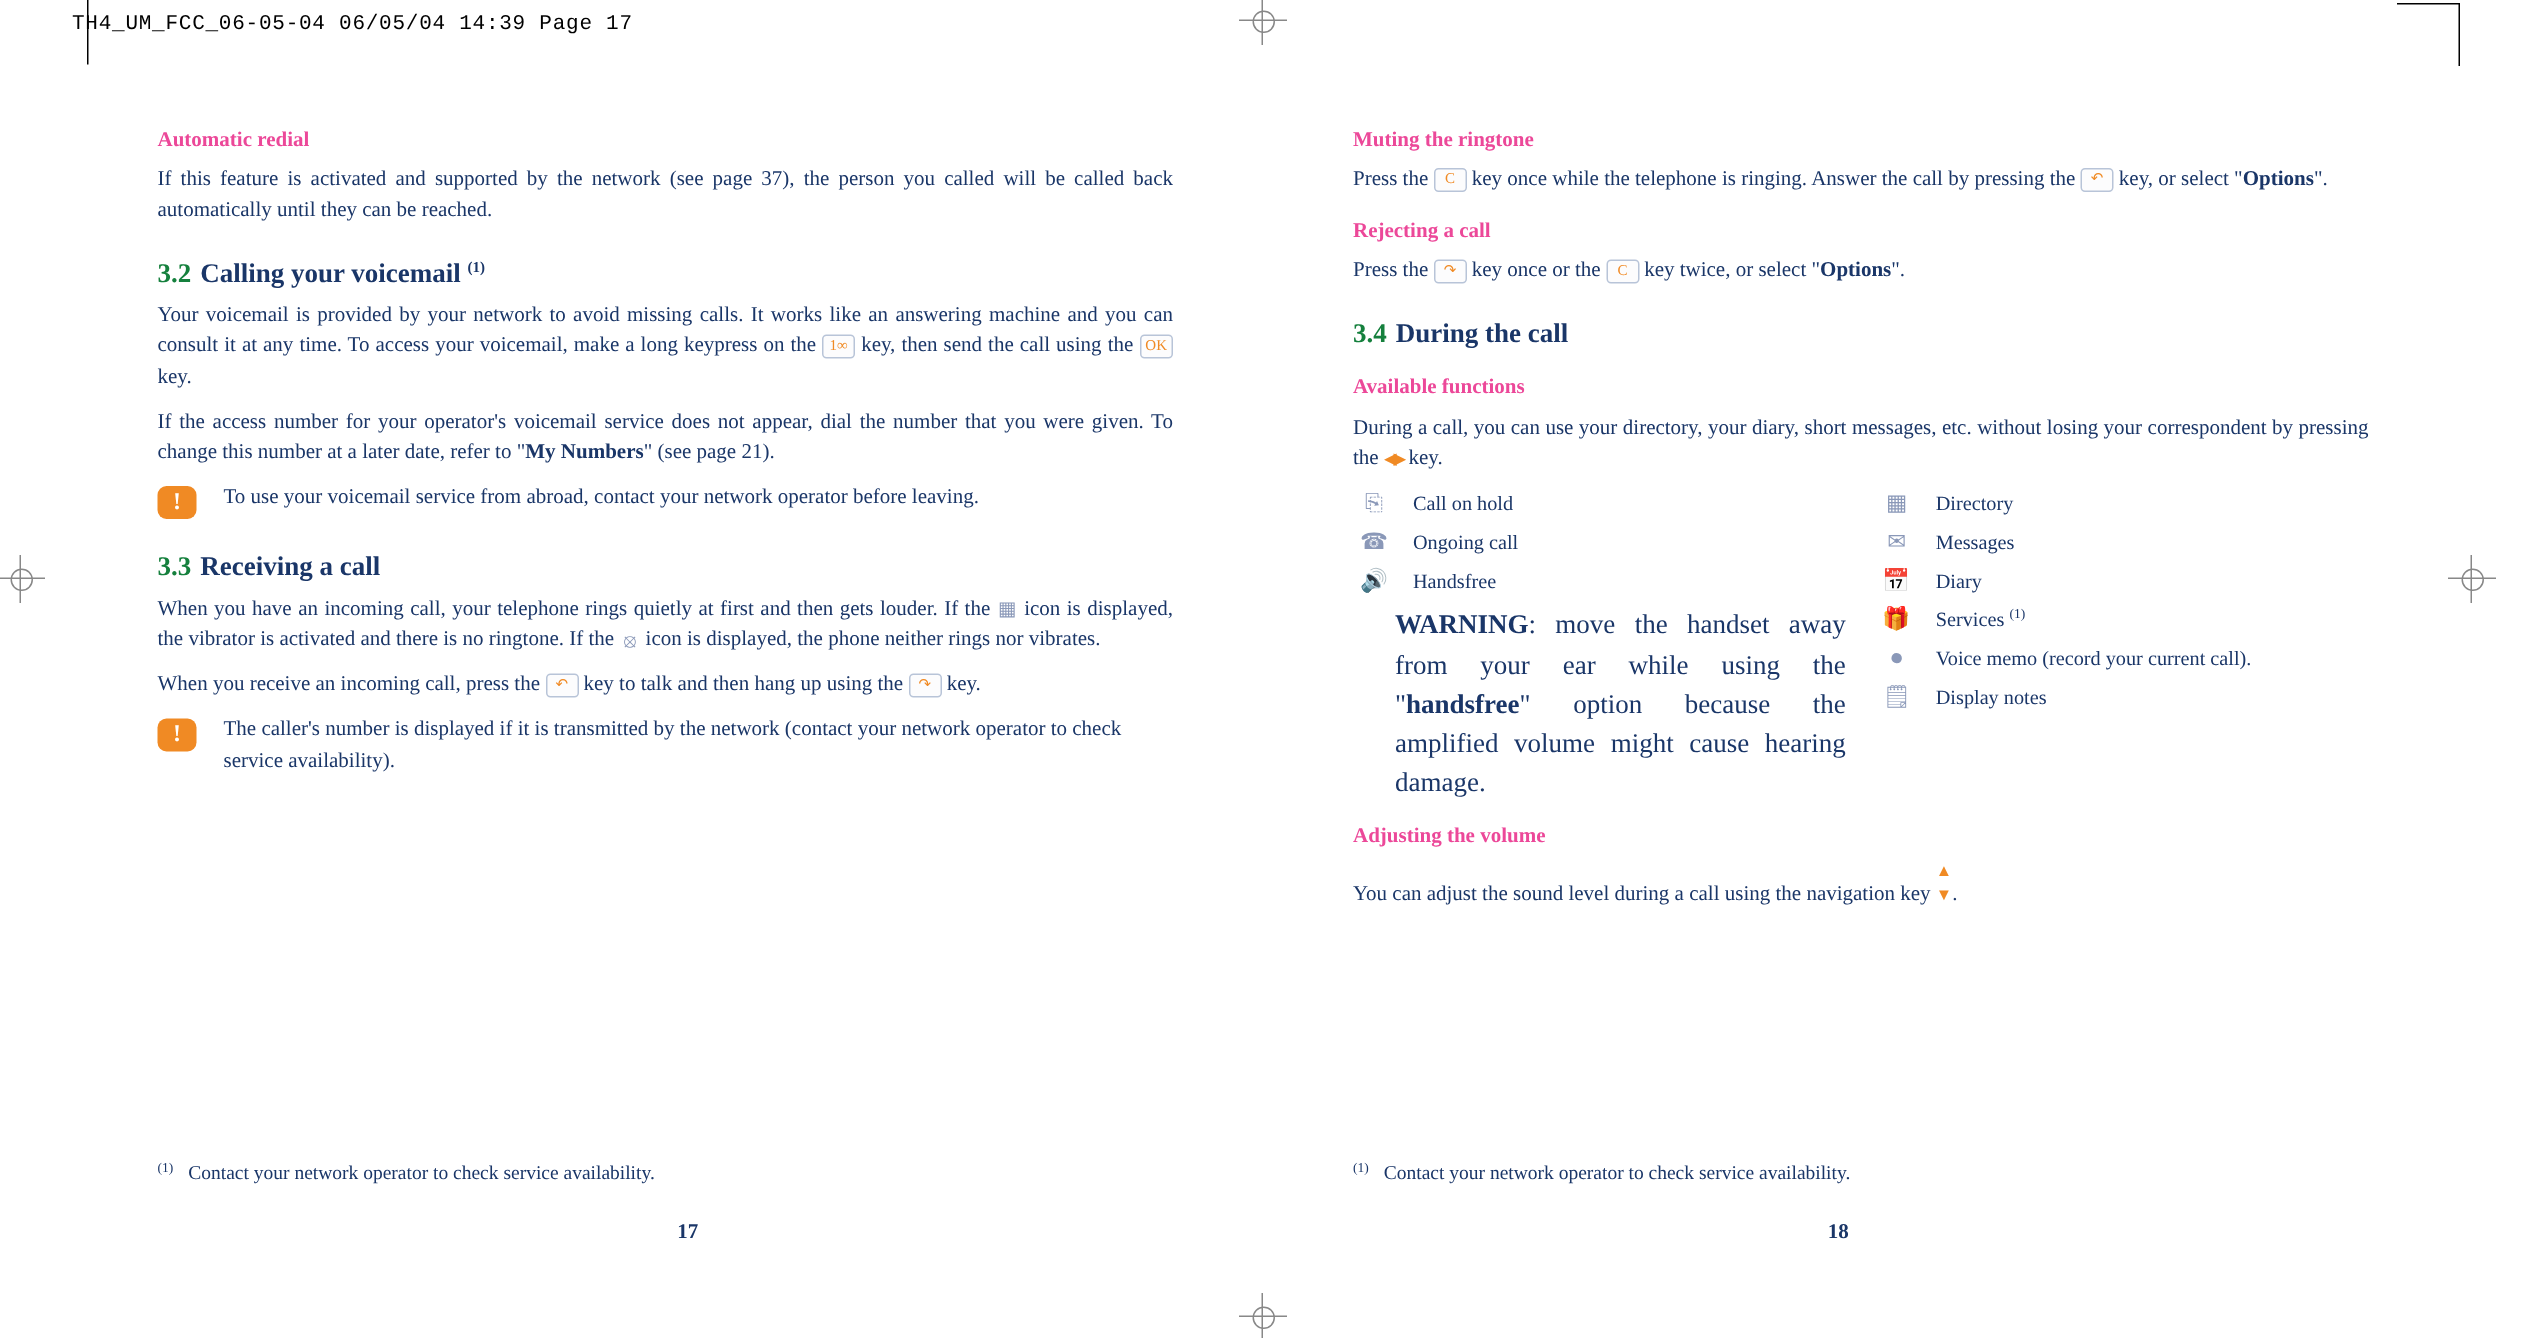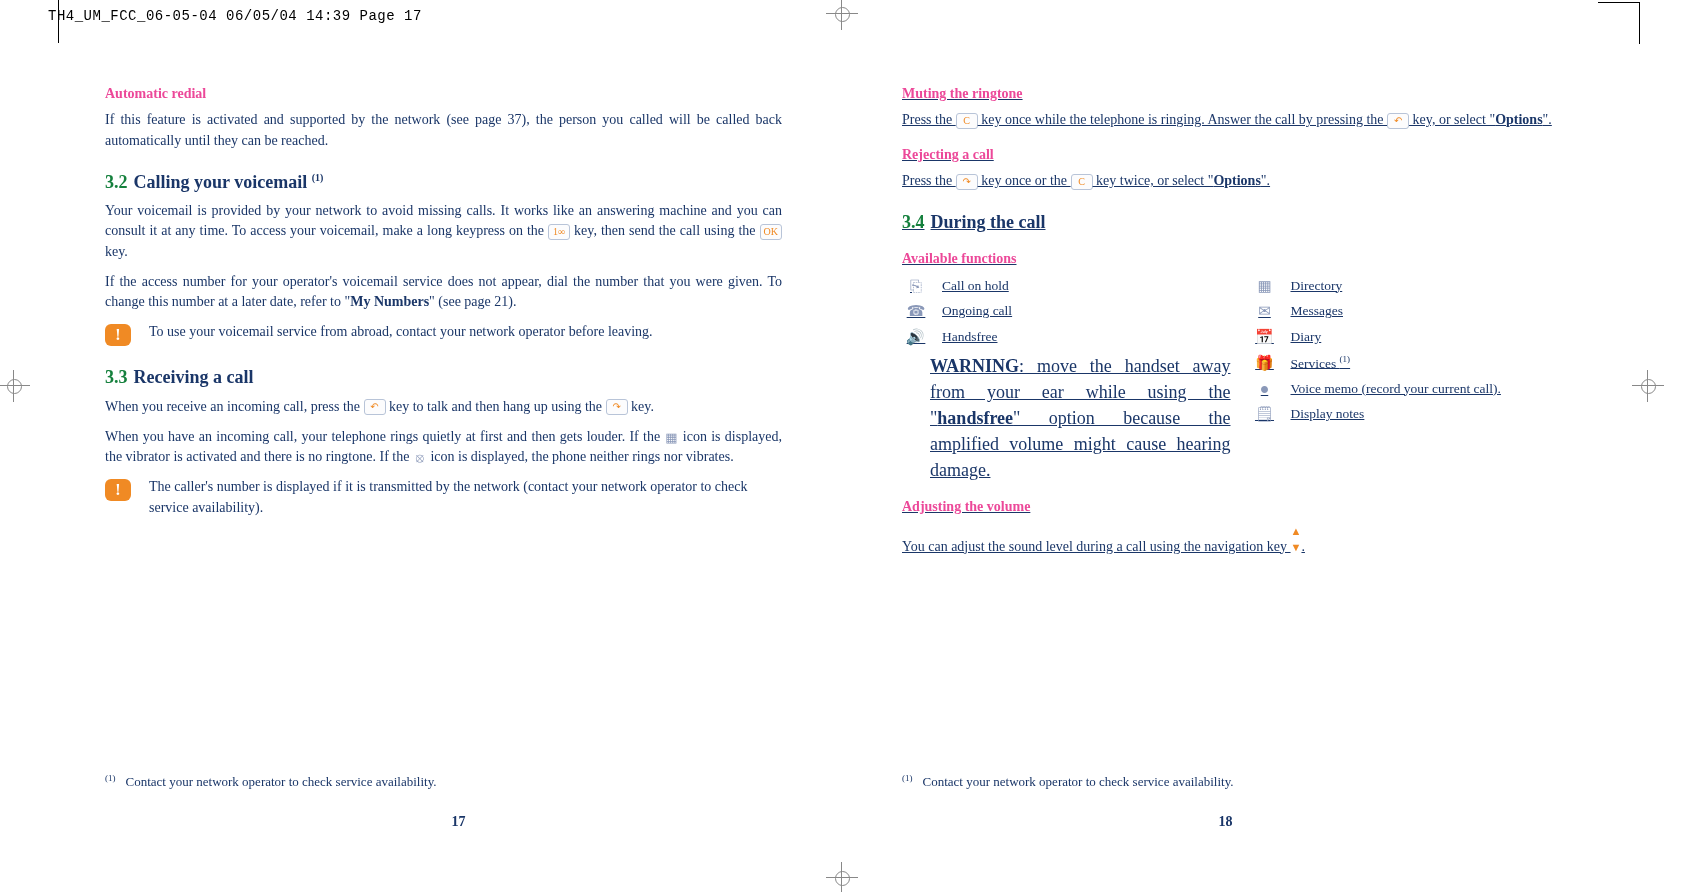--- a/index.html
+++ b/index.html
@@ -78,21 +78,21 @@
     bottom: 40px;
   }
   .page {
     flex: 1;
     padding: 0 30px;
     position: relative;
     font-size: 14px;
     line-height: 1.45;
   }
   .page-left { padding-right: 60px; }
-  .page-right { padding-left: 60px; text-decoration: underline; }
+  .page-right { padding-left: 60px; }
   h4.subhead {
     font-size: 14px;
     font-weight: bold;
     margin: 14px 0 6px 0;
     color: #ec4899;
   }
   h3.section {
     font-size: 18px;
     font-weight: bold;
     margin: 18px 0 6px 0;
@@ -227,24 +227,24 @@
     </p>
     <div class="note-row">
       <div class="note-badge">!</div>
       <div class="note-text">To use your voicemail service from abroad, contact your network operator before leaving.</div>
     </div>
 
     <h3 class="section">
       <span class="num">3.3</span><span>Receiving a call</span>
     </h3>
     <p>
+      <span>When you have an incoming call, your telephone rings quietly at first and then gets louder. If the </span><span class="inline-icon noborder">▦</span><span> icon is displayed, the vibrator is activated and there is no ringtone. If the </span><span class="inline-icon noborder">⦻</span><span> icon is displayed, the phone neither rings nor vibrates.</span>
+    </p>
+    <p>
       <span>When you receive an incoming call, press the </span><span class="inline-icon">↶</span><span> key to talk and then hang up using the </span><span class="inline-icon">↷</span><span> key.</span>
-    </p>
-    <p>
-      <span>When you have an incoming call, your telephone rings quietly at first and then gets louder. If the </span><span class="inline-icon noborder">▦</span><span> icon is displayed, the vibrator is activated and there is no ringtone. If the </span><span class="inline-icon noborder">⦻</span><span> icon is displayed, the phone neither rings nor vibrates.</span>
     </p>
     <div class="note-row">
       <div class="note-badge">!</div>
       <div class="note-text">The caller's number is displayed if it is transmitted by the network (contact your network operator to check service availability).</div>
     </div>
 
     <div class="footnote">
       <span class="fn-sup">(1)</span><span>Contact your network operator to check service availability.</span>
     </div>
     <div class="page-num">17</div>
@@ -260,20 +260,23 @@
     <h4 class="subhead">Rejecting a call</h4>
     <p>
       <span>Press the </span><span class="inline-icon">↷</span><span> key once or the </span><span class="inline-icon">C</span><span> key twice, or select "</span><b>Options</b><span>".</span>
     </p>
 
     <h3 class="section">
       <span class="num">3.4</span><span>During the call</span>
     </h3>
 
     <h4 class="subhead">Available functions</h4>
+    <p>
+      <span>During a call, you can use your directory, your diary, short messages, etc. without losing your correspondent by pressing the </span><span class="nav-lr">◀▶</span><span> key.</span>
+    </p>
 
     <div class="func-cols">
       <div class="func-col">
         <div class="func-item">
             <div class="func-icon">⎘</div>
             <div class="func-label">Call on hold</div>
           </div>
         <div class="func-item">
             <div class="func-icon">☎</div>
             <div class="func-label">Ongoing call</div>

